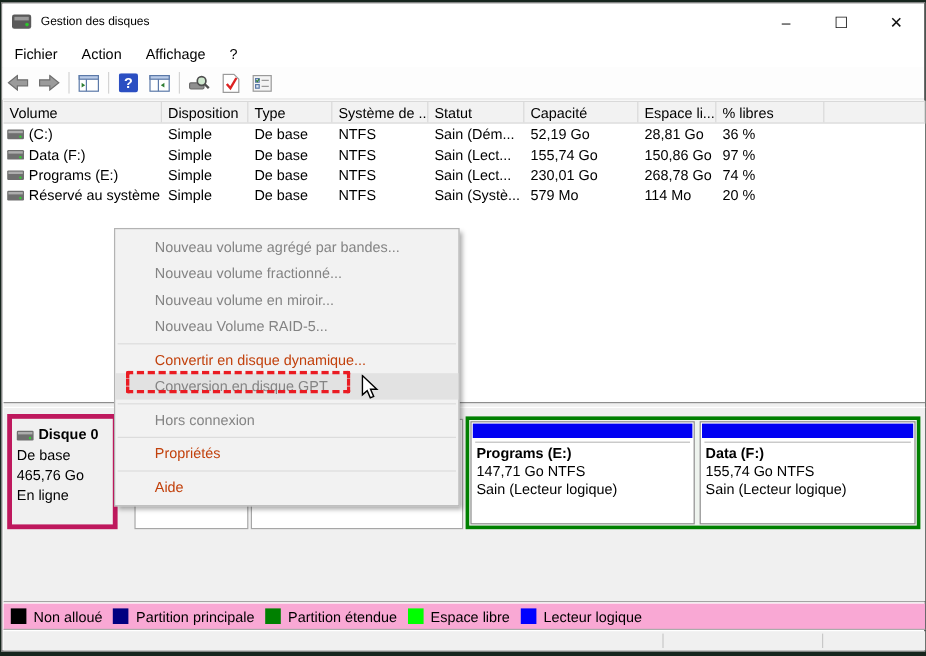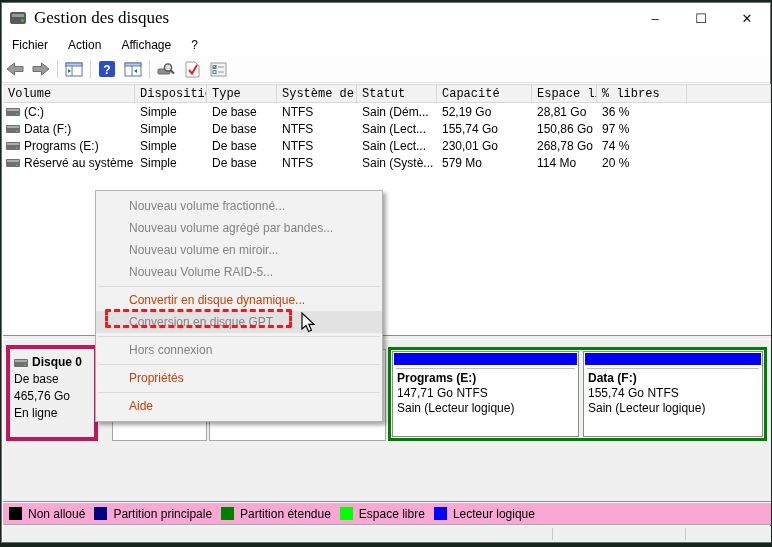--- a/index.html
+++ b/index.html
@@ -5,37 +5,37 @@
   * { margin:0; padding:0; box-sizing:border-box; }
   html,body { width:772px; height:547px; }
   body { font-family:"Liberation Sans", sans-serif; font-size:12px; color:#000; background:#16251d; position:relative; overflow:hidden; }
   .window { position:absolute; left:1px; top:2px; width:770px; height:541px; background:#fff; border:1px solid #6e6e6e; }
 
   
   .titlebar { position:absolute; left:0; top:0; width:100%; height:30px; background:#fff; display:flex; align-items:center; }
   .title-icon { width:16px; height:12px; margin-left:8px; position:relative; background:#5a5a5a; border-radius:2px; }
   .title-icon::before { content:""; position:absolute; left:2px; top:2px; width:12px; height:3px; background:#9a9a9a; }
   .title-icon::after { content:""; position:absolute; right:2px; bottom:2px; width:3px; height:3px; background:#2dc62d; border-radius:50%; }
-  .title-text { margin-left:8px; font-size:17px;font-family:Liberation Serif, serif; }
+  .title-text { margin-left:8px; font-size:10px; }
   .win-controls { margin-left:auto; display:flex; height:100%; }
   .win-btn { width:46px; height:100%; display:flex; align-items:center; justify-content:center; font-size:13px; color:#111; cursor:default; }
 
   
   .menubar { position:absolute; left:0; top:30px; width:100%; height:23px; background:#fff; display:flex; align-items:center; }
   .menubar-item { padding:3px 10px; }
 
   
   .toolbar { position:absolute; left:0; top:53px; width:100%; height:27px; background:#fdfdfd; border-bottom:1px solid #e3e3e3; display:flex; align-items:center; }
   .tb-btn { width:26px; height:24px; display:flex; align-items:center; justify-content:center; }
   .tb-sep { width:1px; height:18px; background:#d4d4d4; margin:0 3px; }
 
   
   .list-pane { position:absolute; left:1px; top:81px; width:768px; height:251px; background:#fff; }
   .grid-row { display:grid; grid-template-columns:132px 72px 70px 80px 80px 95px 65px 90px 1fr; }
-  .list-header { height:19px; background:#f2f2f2; border-top:1px solid #d9d9d9; border-bottom:1px solid #d9d9d9;font-family:Liberation Mono, monospace; }
+  .list-header { height:19px; background:#f2f2f2; border-top:1px solid #d9d9d9; border-bottom:1px solid #d9d9d9; }
   .hcell { padding:2px 0 0 5px; border-right:1px solid #d9d9d9; white-space:nowrap; overflow:hidden; }
   .vrow { height:17px; align-items:center; }
   .cell { padding-left:5px; white-space:nowrap; overflow:hidden; }
   .vol-cell { display:flex; align-items:center; gap:4px; padding-left:3px; }
   .drive-ico { width:14px; height:8px; background:#6f6f6f; border-radius:1px; position:relative; flex:0 0 auto; }
   .drive-ico::before { content:""; position:absolute; left:1px; top:1px; width:12px; height:2px; background:#adadad; }
   .drive-ico::after { content:""; position:absolute; right:2px; bottom:1px; width:2px; height:2px; background:#33cc33; border-radius:50%; }
 
   
   .splitter { position:absolute; left:1px; top:332px; width:768px; height:5px; background:#f0f0f0; border-top:1px solid #8e8e8e; border-bottom:1px solid #ffffff; }
@@ -291,22 +291,22 @@
       <span class="swatch" style="background-color: rgb(0, 0, 255);"></span>
       <span>Lecteur logique</span>
     </div>
   </div>
   <div class="statusbar">
     <div class="status-div" style="left:549px"></div>
     <div class="status-div" style="left:682px"></div>
   </div>
 
   <div class="context-menu">
+    <div class="menu-item disabled">Nouveau volume agrégé par bandes...</div>
     <div class="menu-item disabled">Nouveau volume fractionné...</div>
-    <div class="menu-item disabled">Nouveau volume agrégé par bandes...</div>
     <div class="menu-item disabled">Nouveau volume en miroir...</div>
     <div class="menu-item disabled">Nouveau Volume RAID-5...</div>
     <div class="menu-sep"></div>
     <div class="menu-item enabled">Convertir en disque dynamique...</div>
     <div class="menu-item disabled highlight">Conversion en disque GPT</div>
     <div class="menu-sep"></div>
     <div class="menu-item disabled">Hors connexion</div>
     <div class="menu-sep"></div>
     <div class="menu-item enabled">Propriétés</div>
     <div class="menu-sep"></div>

